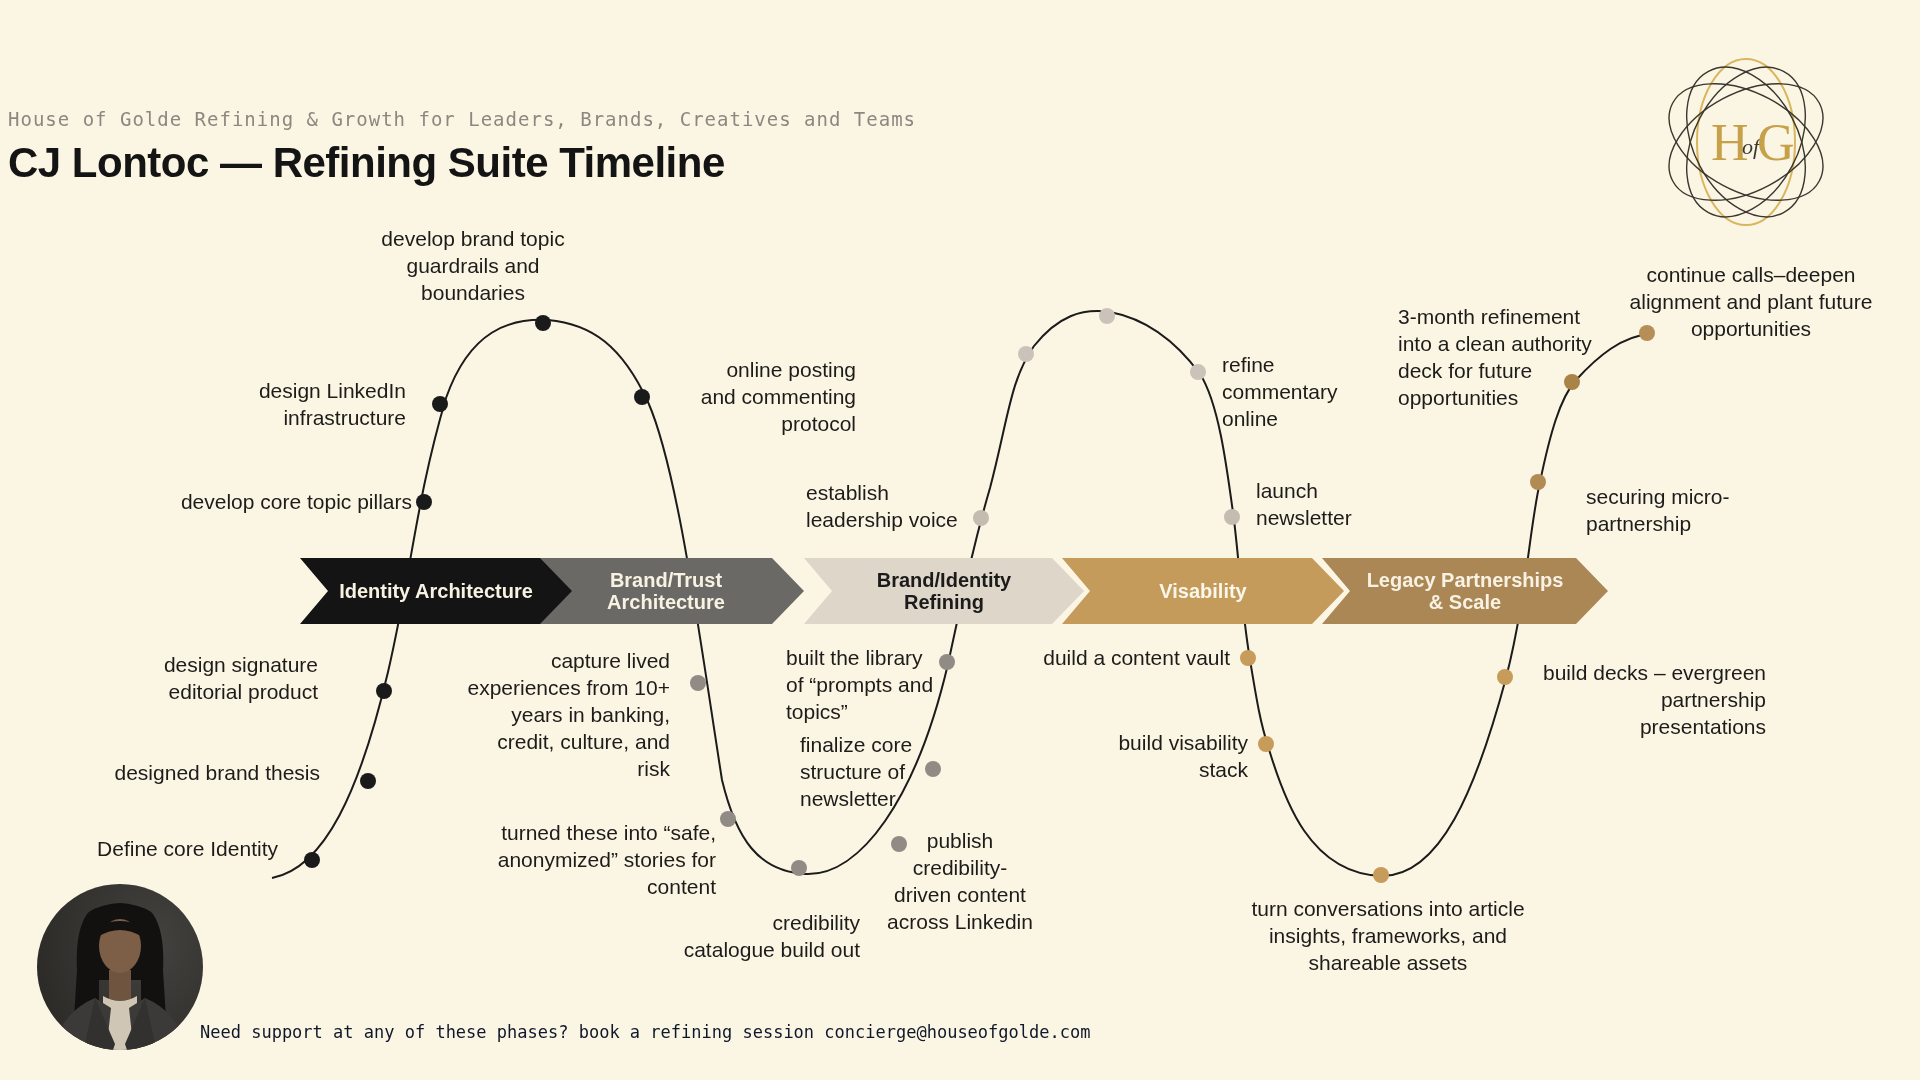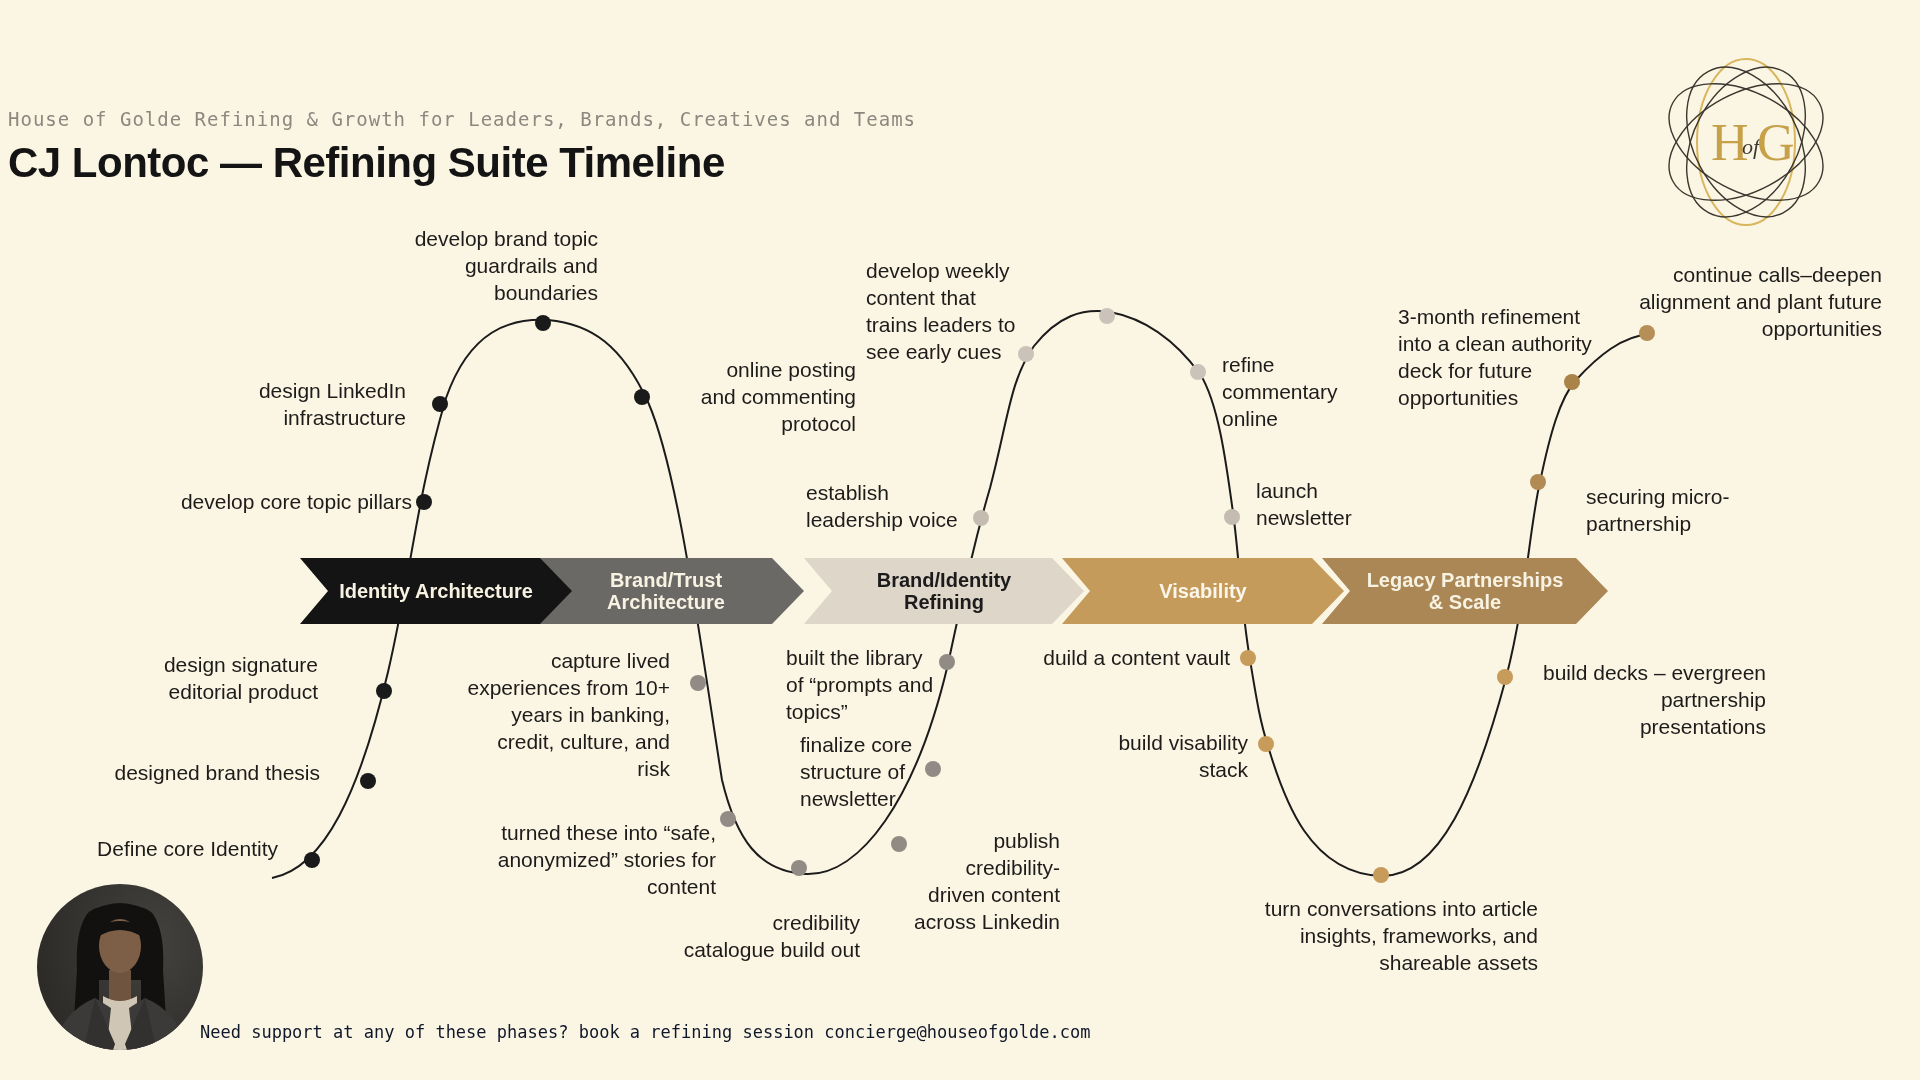--- a/index.html
+++ b/index.html
@@ -25,21 +25,21 @@
          filter:drop-shadow(9px 0 0 var(--bg));
          font-weight:bold;font-size:20px;line-height:1.12;text-align:center;white-space:pre-line;}
   .a1{left:300px;width:272px;background:#141414;color:#f7f2e2;z-index:15;}
   .a2{left:528px;width:276px;background:#6b6966;color:#f7f2e2;z-index:14;}
   .a3{left:804px;width:280px;background:#ded6c9;color:#1b1b1b;z-index:13;}
   .a4{left:1062px;width:282px;background:#c59b5c;color:#faf6ea;z-index:12;}
   .a5{left:1322px;width:286px;background:#ab8756;color:#f7f2e2;z-index:11;}
 
   
   .ms{position:absolute;font-size:21px;line-height:1.28;color:#1d1c1a;white-space:pre-line;}
-  .r{text-align:right;} .l{text-align:left;} .c{text-align:right;}
+  .r{text-align:right;} .l{text-align:left;} .c{text-align:center;}
 
   
   .avatar{position:absolute;left:37px;top:884px;width:166px;height:196px;}
   .avatar svg{display:block;}
 
   
   .footer{position:absolute;left:200px;top:1022px;font-family:"DejaVu Sans Mono",monospace;
           font-size:17px;color:#0f172a;}
 </style>
 </head>
@@ -150,24 +150,20 @@
 topics”</div>
   <div class="ms l" style="left:800px;top:732px;width:190px;">finalize core
 structure of
 newsletter</div>
   <div class="ms c" style="left:860px;top:828px;width:200px;">publish
 credibility-
 driven content
 across Linkedin</div>
   <div class="ms l" style="left:806px;top:480px;width:220px;">establish
 leadership voice</div>
-  <div class="ms l" style="left:866px;top:258px;width:230px;">develop weekly
-content that
-trains leaders to
-see early cues</div>
   <div class="ms l" style="left:1222px;top:352px;width:200px;">refine
 commentary
 online</div>
   <div class="ms l" style="left:1256px;top:478px;width:200px;">launch
 newsletter</div>
   <div class="ms r" style="left:1000px;top:645px;width:230px;">duild a content vault</div>
   <div class="ms r" style="left:1028px;top:730px;width:220px;">build visability
 stack</div>
   <div class="ms c" style="left:1238px;top:896px;width:300px;">turn conversations into article
 insights, frameworks, and

